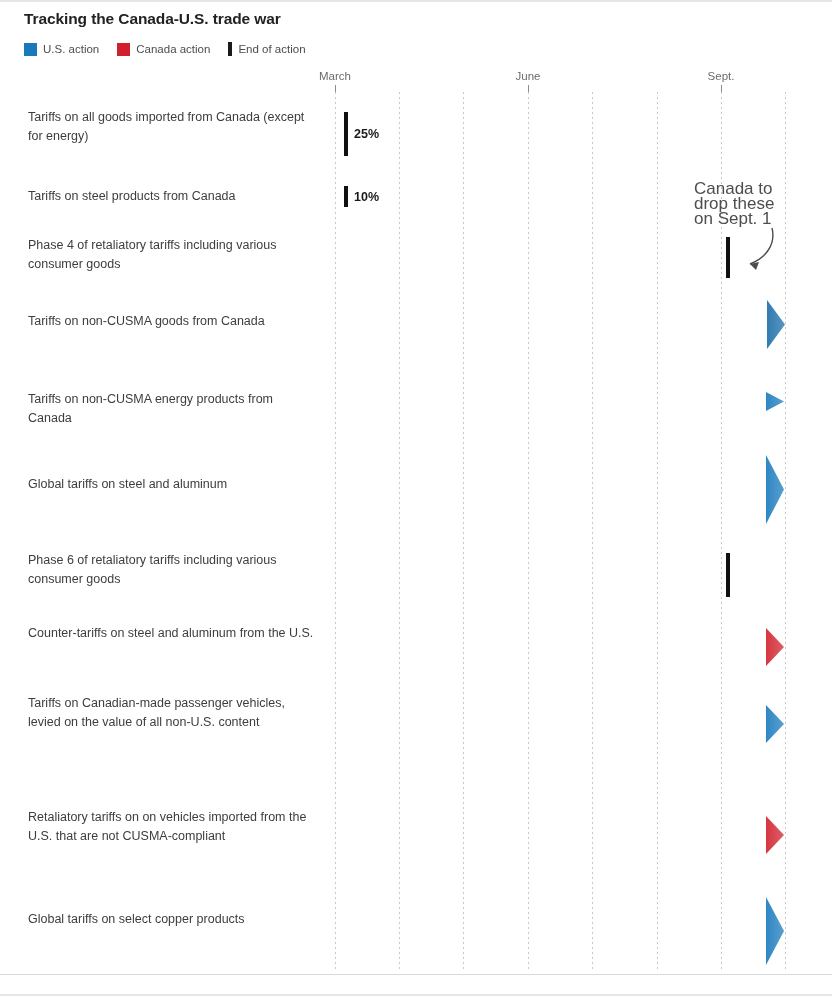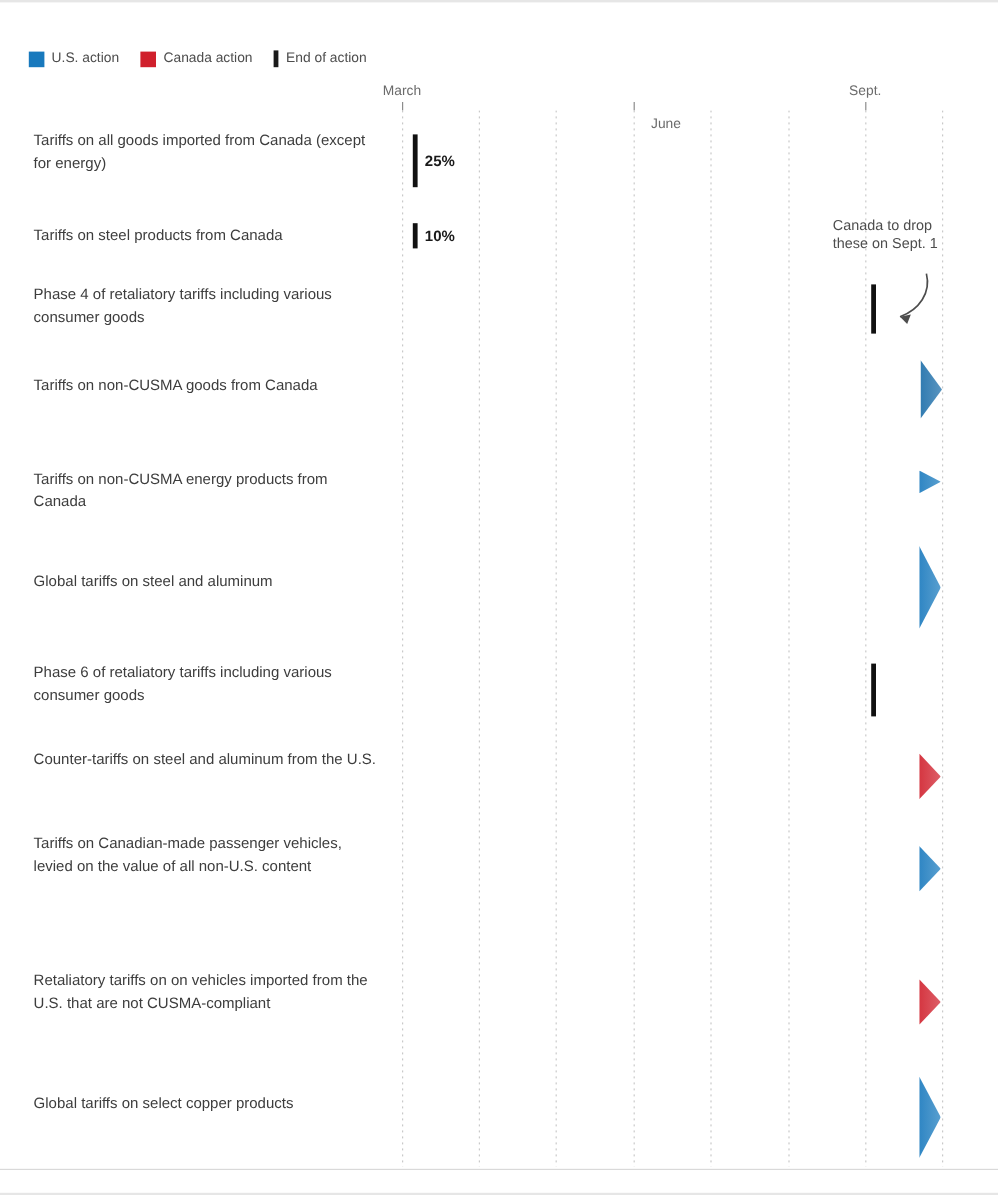--- a/index.html
+++ b/index.html
@@ -162,36 +162,37 @@
   .end-marker {
     position: absolute;
     width: 4px;
     background: #111111;
     z-index: 5;
   }
 
   
   .annotation {
     position: absolute;
-    font-size: 12px;
+    font-size: 17px;
     line-height: 15px;
     color: #4d4d4d;
   }
   .annotation-arrow {
     position: absolute;
     pointer-events: none;
   }
 </style>
 </head>
 <body>
 
 <div id="chart-root">
 
   <div class="frame-top"></div>
 
+  <div class="chart-title">Tracking the Canada-U.S. trade war</div>
 
   <div class="legend" id="legend">
       <div class="legend-item">
         <span class="legend-swatch" style="background: rgb(24, 121, 189);"></span>
         <span class="legend-label">U.S. action</span>
       </div>
       <div class="legend-item">
         <span class="legend-swatch" style="background: rgb(208, 32, 44);"></span>
         <span class="legend-label">Canada action</span>
       </div>
@@ -205,21 +206,21 @@
       <div class="gridline" style="left: 335px;"></div>
       <div class="gridline" style="left: 399px;"></div>
       <div class="gridline" style="left: 463px;"></div>
       <div class="gridline" style="left: 528px;"></div>
       <div class="gridline" style="left: 592px;"></div>
       <div class="gridline" style="left: 657px;"></div>
       <div class="gridline" style="left: 721px;"></div>
       <div class="gridline" style="left: 785px;"></div>
       <div class="axis-tick-label" style="left: 335px;">March</div>
       <div class="axis-tick-mark" style="left: 335px;"></div>
-      <div class="axis-tick-label" style="left: 555px; margin-top: 28px;">June</div>
+      <div class="axis-tick-label" style="left: 528px;">June</div>
       <div class="axis-tick-mark" style="left: 528px;"></div>
       <div class="axis-tick-label" style="left: 721px; text-align: right;">Sept.</div>
       <div class="axis-tick-mark" style="left: 721px;"></div>
     </div>
 
   <div id="rows-layer">
       <div class="row" style="top: 0px;">
         <div class="row-label" style="top: 108px;">Tariffs on all goods imported from Canada (except for energy)</div>
         <div class="seg" style="left: 337px; top: 112px; width: 6px; height: 44px;">
           <div class="seg-body" style="background: linear-gradient(to right, rgb(24, 121, 189) 0%, rgb(24, 121, 189) 72%, rgb(47, 134, 196) 100%);"></div>

